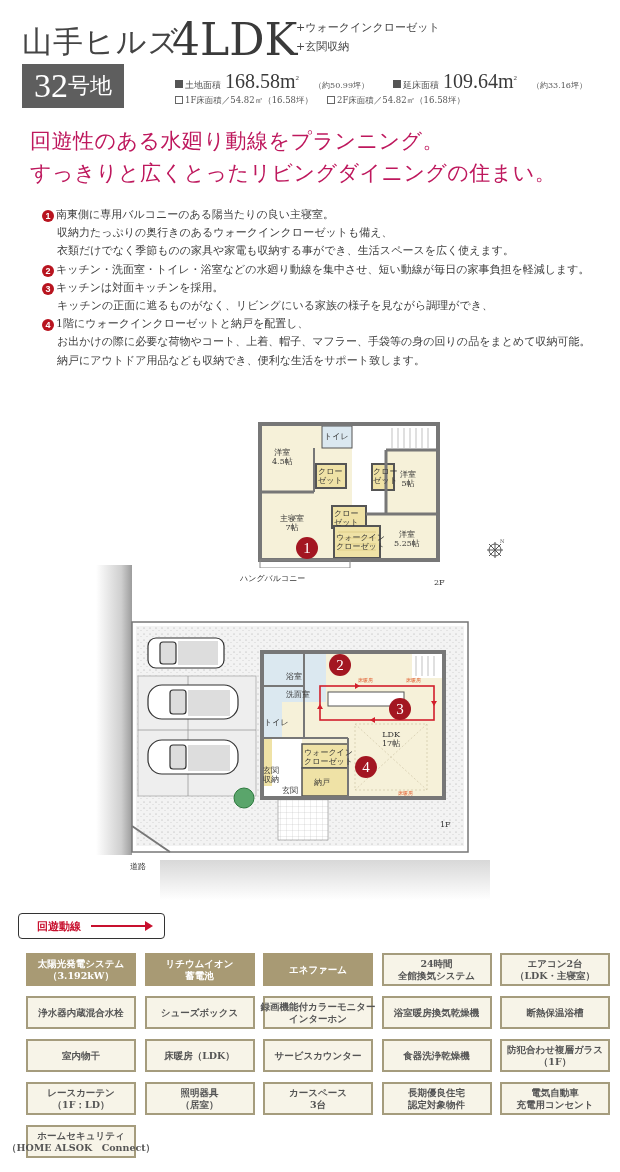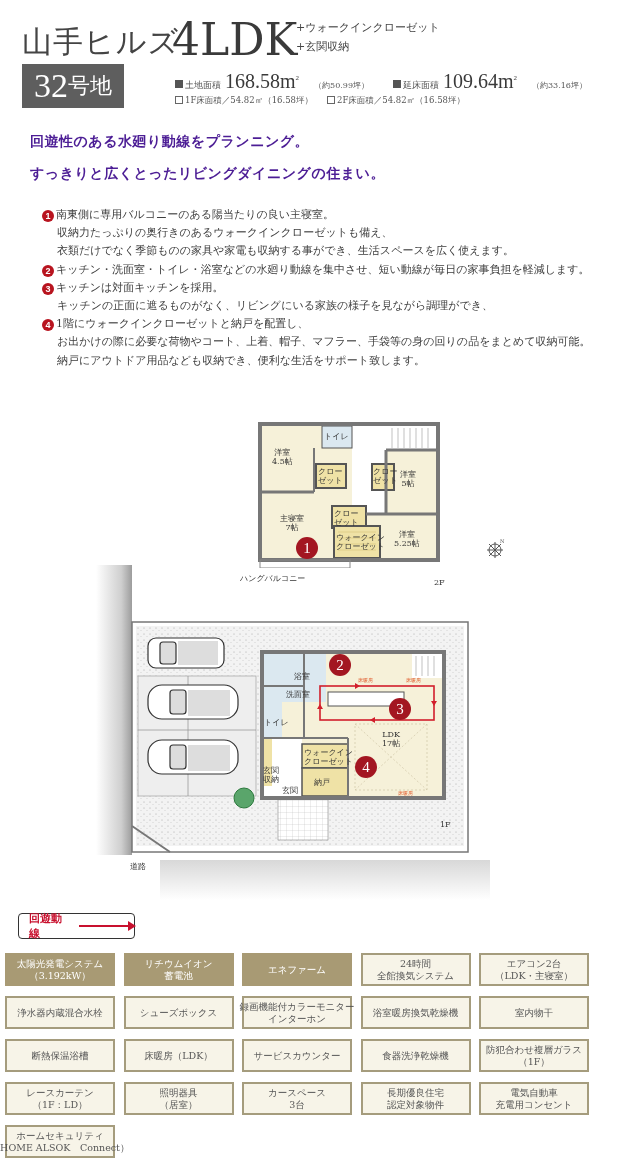--- a/index.html
+++ b/index.html
@@ -16,21 +16,21 @@
   .badge .suf { font-size: 22px; line-height: 40px; }
   .area-row { position: absolute; left: 175px; top: 70px; display: flex; align-items: baseline; font-size: 9px; color: #555; white-space: nowrap; }
   .area-row .sq { display: inline-block; width: 8px; height: 8px; background: #555; margin-right: 2px; }
   .area-row .big { font-size: 20px; font-family: "Liberation Serif", serif; margin: 0 3px 0 4px; color: #3a3a3a; }
   .area-row .sup { font-size: 7px; vertical-align: super; }
   .area-row .tsubo { font-size: 8px; margin-left: 12px; margin-right: 24px; }
   .floor-row { position: absolute; left: 175px; top: 95px; font-size: 8.5px; color: #555; display: flex; gap: 14px; white-space: nowrap; }
   .floor-row .osq { display: inline-block; width: 8px; height: 8px; border: 1px solid #666; margin-right: 2px; vertical-align: -1px; }
 
   
-  .headline { position: absolute; left: 30px; top: 125px; font-size: 14px; line-height: 32px; color: #4c1d95; letter-spacing: 0.5px; font-weight: bold; }
+  .headline { position: absolute; left: 30px; top: 125px; font-size: 21px; line-height: 32px; color: #be185d; letter-spacing: 0.5px; }
 
   
   .points { position: absolute; left: 26px; top: 206px; font-size: 11px; line-height: 18.2px; color: #3d3d3d; }
   .point .line { white-space: nowrap; margin-left: 16px; }
   .point .line.indent { padding-left: 15px; }
   .pnum { display: inline-flex; width: 12px; height: 12px; border-radius: 50%; background: #b8141f; color: #fff;
           font-size: 9px; font-family: "Liberation Sans", sans-serif; font-weight: bold; align-items: center; justify-content: center;
           margin-right: 2px; vertical-align: -1px; }
 
   
@@ -38,30 +38,30 @@
   .plan1f { position: absolute; left: 130px; top: 620px; width: 340px; height: 240px; }
   .shadow-block { position: absolute; left: 96px; top: 565px; width: 36px; height: 290px;
                   background: linear-gradient(to right, #ffffff 0%, #cfcfcf 70%, #9c9c9c 100%); }
   .shadow-bottom { position: absolute; left: 160px; top: 860px; width: 330px; height: 40px;
                    background: linear-gradient(to bottom, #d8d8d8, #ffffff); }
   .lbl { position: absolute; font-size: 8px; line-height: 9px; text-align: center; color: #333; white-space: nowrap; }
   .circ { position: absolute; width: 22px; height: 22px; border-radius: 50%; background: #a31621; color: #fff;
           font-size: 15px; font-family: "Liberation Serif", serif; display: flex; align-items: center; justify-content: center; }
 
   
-  .legend { position: absolute; left: 18px; top: 913px; width: 117px; height: 26px; border: 1px solid #333; border-radius: 4px;
-            display: flex; align-items: center; padding-left: 10px; }
+  .legend { position: absolute; left: 18px; top: 913px; width: 147px; height: 26px; border: 1px solid #333; border-radius: 4px;
+            display: flex; align-items: center; padding-left: 18px; }
   .legend-label { font-family: "DejaVu Sans", sans-serif; font-size: 11px; font-weight: bold; color: #c8102e; }
   .legend-arrow { margin-left: 10px; width: 60px; height: 2px; background: #c8102e; position: relative; }
   .legend-arrow::after { content: ""; position: absolute; right: -2px; top: -4px; border-left: 8px solid #c8102e;
                          border-top: 5px solid transparent; border-bottom: 5px solid transparent; }
 
   
-  .tiles { position: absolute; left: 5px; top: 953px; width: 592px; display: grid; grid-template-columns: repeat(5, 110px);
-           column-gap: 8.5px; row-gap: 10px; }
+  .tiles { position: absolute; left: 26px; top: 953px; width: 592px; display: grid; grid-template-columns: repeat(5, 110px);
+           column-gap: 8.5px; row-gap: 10px; font-weight: bold; }
   .tile { height: 33px; border: 2px solid #a59c7d; background: #f7f4e8; color: #555; font-size: 9.5px; line-height: 12px;
           display: flex; flex-direction: column; align-items: center; justify-content: center; text-align: center; white-space: nowrap; }
   .tile.dark { background: #a89a74; border-color: #a89a74; color: #ffffff; }
 </style>
 </head>
 <body>
 
 <div class="h-name">山手ヒルズ</div>
 <div class="h-plan">4LDK</div>
 <div class="h-extra">
@@ -283,21 +283,21 @@
     <path d="M190 84 l-3 5 h6 z" fill="#d21e2b"></path>
 
     <text x="228" y="62" font-size="5" fill="#e05a2b">床暖房</text>
     <text x="276" y="62" font-size="5" fill="#e05a2b">床暖房</text>
     <text x="268" y="175" font-size="5" fill="#e05a2b">床暖房</text>
 
     <circle cx="114" cy="178" r="10" fill="#5aa56b" stroke="#2d7a3e" stroke-width="1"></circle>
 
     <path d="M2 206 L40 232" stroke="#777" stroke-width="2"></path>
   </svg>
-  <div class="lbl" style="left:164px;top:52px;text-align:center;">浴室</div>
+  <div class="lbl" style="left:156px;top:52px;text-align:center;">浴室</div>
   <div class="lbl" style="left:156px;top:70px;">洗面室</div>
   <div class="lbl" style="left:134px;top:98px;">トイレ</div>
   <div class="lbl" style="left:252px;top:110px;">
       <div>LDK</div>
       <div>17帖</div>
     </div>
   <div class="lbl" style="left:174px;top:128px;">
       <div>ウォークイン</div>
       <div>クローゼット</div>
     </div>
@@ -348,24 +348,24 @@
     </div>
   <div class="tile">
       <span>録画機能付カラーモニター</span>
       <span>インターホン</span>
     </div>
   <div class="tile">
       <span>浴室暖房換気乾燥機</span>
     </div>
 
   <div class="tile">
+      <span>断熱保温浴槽</span>
+    </div>
+  <div class="tile">
       <span>室内物干</span>
-    </div>
-  <div class="tile">
-      <span>断熱保温浴槽</span>
     </div>
   <div class="tile">
       <span>床暖房（LDK）</span>
     </div>
   <div class="tile">
       <span>サービスカウンター</span>
     </div>
   <div class="tile">
       <span>食器洗浄乾燥機</span>
     </div>

